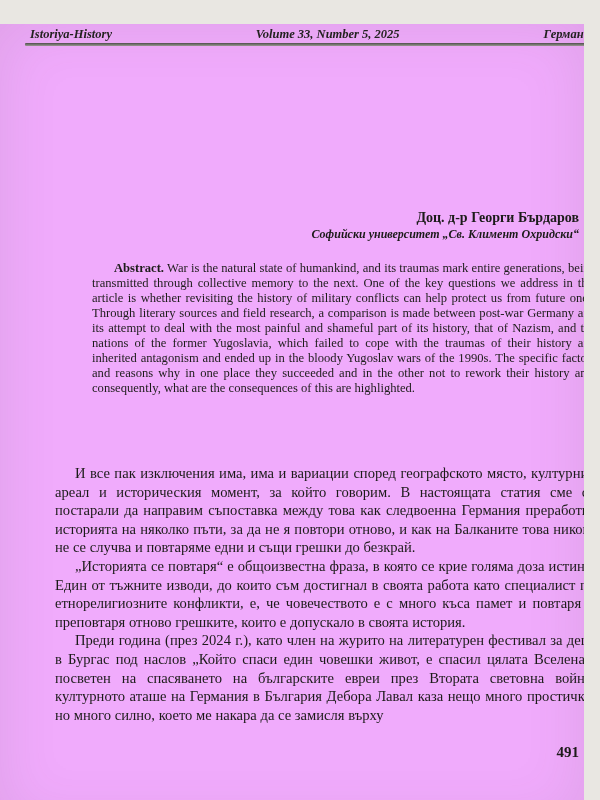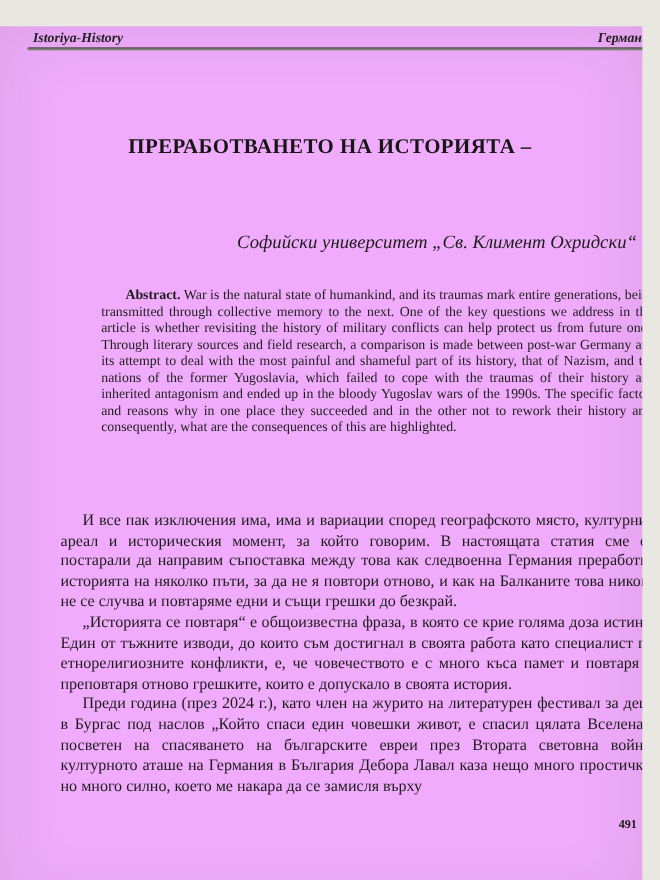--- a/index.html
+++ b/index.html
@@ -46,58 +46,60 @@
   .title {
     position: absolute; top: 96px; left: 0; width: 600px;
     margin: 0; text-align: center;
     font-size: 19px; font-weight: 700; line-height: 27px;
     letter-spacing: 0.4px; color: #171614;
   }
   .author-block {
     position: absolute; top: 186px; right: 5px; text-align: right;
   }
   .author { font-size: 14px; font-weight: 700; margin-bottom: 1px; }
-  .affiliation { font-size: 17px; font-style: italic; }
+  .affiliation { font-size: 12px; font-style: italic; font-weight: bold; }
   .abstract {
     position: absolute; top: 237px; left: 92px; width: 504px;
     font-size: 12.6px; line-height: 15px; text-align: justify;
     color: #1e1d1b;
   }
   .abstract p { margin: 0; text-indent: 22px; }
   .abstract .abs-label { font-weight: 700; }
   .abstract .kw-label { font-style: italic; }
   .body-text {
     position: absolute; top: 440px; left: 55px; width: 540px;
     font-size: 14.6px; line-height: 18.6px; text-align: justify;
     color: #1c1b19;
   }
   .body-text p { margin: 0; text-indent: 20px; }
   .page-number {
     position: absolute; top: 720px; right: 5px;
-    font-size: 11px; font-weight: 700;
+    font-size: 15px; font-weight: 700;
   }
 </style>
 </head>
 <body>
 
 <div class="page">
 
   <div class="header-row">
     <span>Istoriya-History</span>
+    <span>Volume 33, Number 5, 2025</span>
     <span>Германия</span>
   </div>
 
   <div class="header-rule"></div>
 
 
   <h1 class="title">
-    <span>ПРЕРАБОТВАНЕТО НА ИСТОРИЯТА –</span><br>
+    <br>
   </h1>
 
   <div class="author-block">
+    <div class="author">Доц. д-р Георги Бърдаров</div>
     <div class="affiliation">Софийски университет „Св. Климент Охридски“</div>
   </div>
 
   <div class="abstract">
     <p><span class="abs-label">Abstract.</span> <span>War is the natural state of humankind, and its traumas mark entire generations, being transmitted through collective memory to the next. One of the key questions we address in this article is whether revisiting the history of military conflicts can help protect us from future ones. Through literary sources and field research, a comparison is made between post-war Germany and its attempt to deal with the most painful and shameful part of its history, that of Nazism, and the nations of the former Yugoslavia, which failed to cope with the traumas of their history and inherited antagonism and ended up in the bloody Yugoslav wars of the 1990s. The specific factors and reasons why in one place they succeeded and in the other not to rework their history and, consequently, what are the consequences of this are highlighted.</span></p>
   </div>
 
   <div class="body-text">
     <p>И все пак изключения има, има и вариации според географското място, културния ареал и историческия момент, за който говорим. В настоящата статия сме се постарали да направим съпоставка между това как следвоенна Германия преработва историята на няколко пъти, за да не я повтори отново, и как на Балканите това никога не се случва и повтаряме едни и същи грешки до безкрай.</p>
     <p>„Историята се повтаря“ е общоизвестна фраза, в която се крие голяма доза истина. Един от тъжните изводи, до които съм достигнал в своята работа като специалист по етнорелигиозните конфликти, е, че човечеството е с много къса памет и повтаря и преповтаря отново грешките, които е допускало в своята история.</p>

